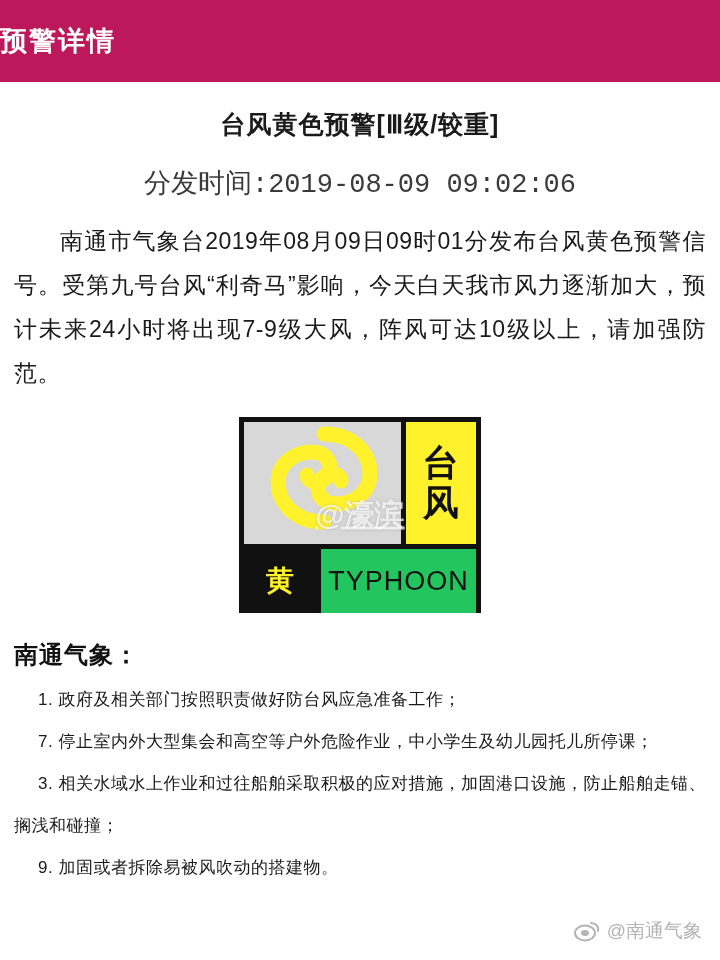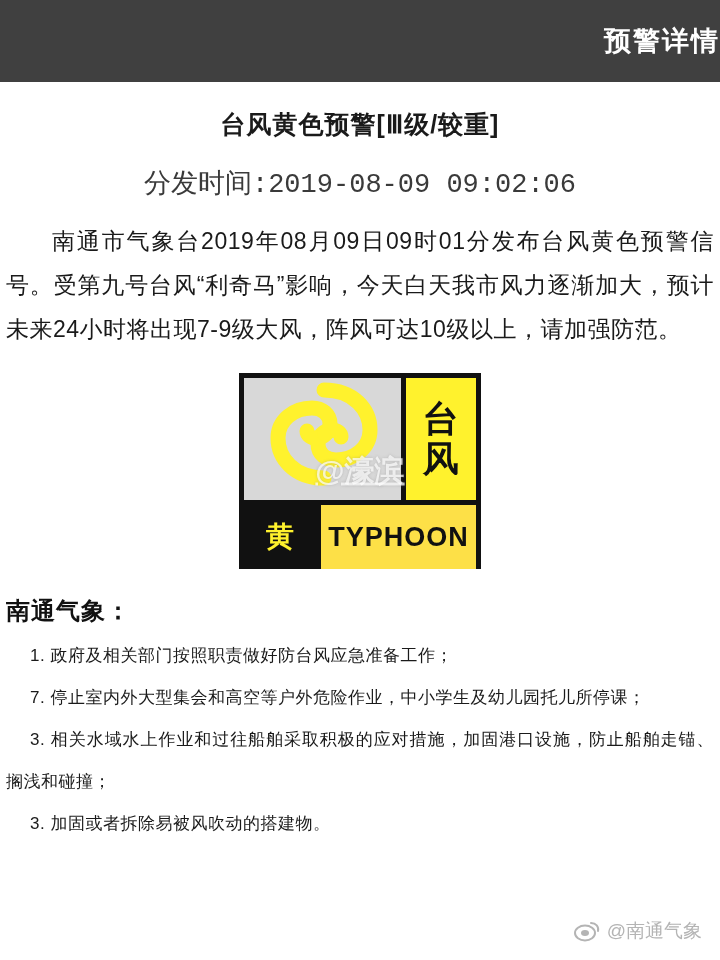--- a/index.html
+++ b/index.html
@@ -11,35 +11,35 @@
     height: 960px;
     background: #ffffff;
     font-family: "Liberation Sans", sans-serif;
     position: relative;
     overflow: hidden;
   }
 
   
   .header {
     height: 82px;
-    background: #404040;
-    display: flex;
-    align-items: center;
-    justify-content: flex-end;
+    background: #be185d;
+    display: flex;
+    align-items: center;
+    justify-content: flex-start;
   }
   .header-title {
     color: #ffffff;
     font-size: 27px;
     font-weight: bold;
     letter-spacing: 2px;
   }
 
   
   .content {
-    padding: 0 6px;
+    padding: 0 14px;
   }
   .alert-title {
     text-align: center;
     font-size: 25px;
     font-weight: bold;
     color: #1a1a1a;
     margin-top: 26px;
     letter-spacing: 1px;
   }
   .issue-time {
@@ -112,24 +112,24 @@
     background: #111111;
     color: #fff22d;
     font-size: 28px;
     font-weight: bold;
     display: flex;
     align-items: center;
     justify-content: center;
   }
   .signal-typhoon-box {
     flex: 1 1 auto;
-    background: #fde047;
+    background: #22c55e;
     color: #111111;
     font-size: 27px;
-    font-weight: bold;
+    font-weight: normal;
     display: flex;
     align-items: center;
     justify-content: center;
     letter-spacing: 1px;
   }
   .watermark-center {
     position: absolute;
     top: 50%;
     left: 50%;
     transform: translate(-50%, -50%);
@@ -221,21 +221,21 @@
       </div>
       <div class="watermark-center">@濠滨</div>
     </div>
   </div>
 
   <div class="guide-title">南通气象：</div>
   <ul class="guide-list">
     <li>1. 政府及相关部门按照职责做好防台风应急准备工作；</li>
     <li>7. 停止室内外大型集会和高空等户外危险作业，中小学生及幼儿园托儿所停课；</li>
     <li>3. 相关水域水上作业和过往船舶采取积极的应对措施，加固港口设施，防止船舶走锚、搁浅和碰撞；</li>
-    <li>3. 加固或者拆除易被风吹动的搭建物。</li>
+    <li>9. 加固或者拆除易被风吹动的搭建物。</li>
   </ul>
 </div>
 
 <div class="footer-wm">
   <span class="weibo-eye">
     <svg width="26" height="22" viewBox="0 0 26 22">
       <ellipse cx="11" cy="13" rx="10" ry="7.5" fill="none" stroke="#b4b4b4" stroke-width="2"></ellipse>
       <ellipse cx="11" cy="13" rx="4" ry="3" fill="#b4b4b4"></ellipse>
       <path d="M 17 3 C 22 3 25 6.5 24 11" fill="none" stroke="#b4b4b4" stroke-width="2" stroke-linecap="round"></path>
     </svg>

